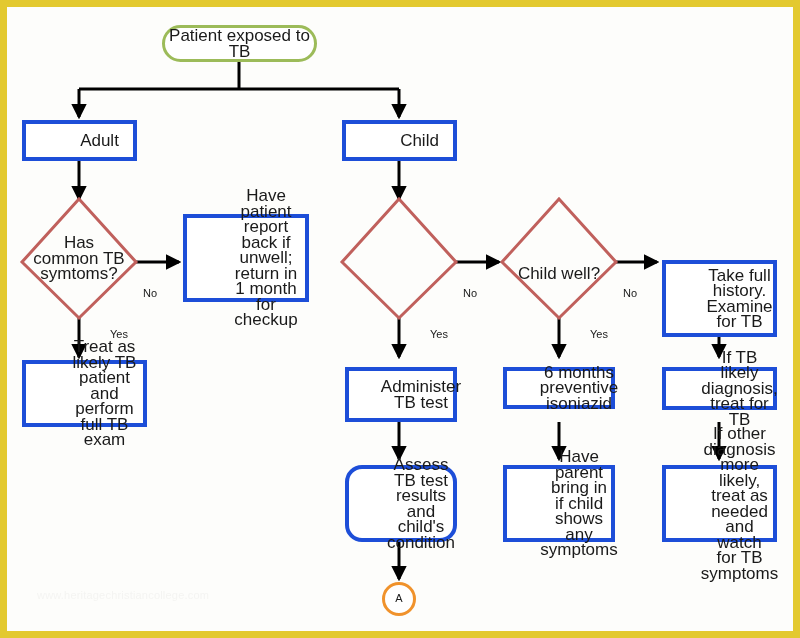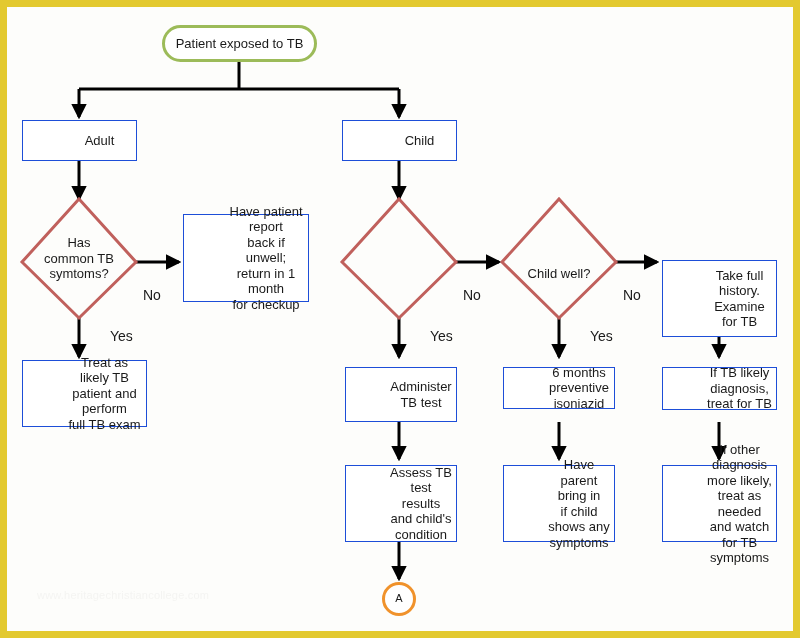--- a/index.html
+++ b/index.html
@@ -26,57 +26,57 @@
   }
   .node {
     position: absolute;
     box-sizing: border-box;
     display: flex;
     align-items: center;
     justify-content: center;
     text-align: center;
     color: #1a1a1a;
     font-family: "Liberation Sans", sans-serif;
-    font-size: 13px;
+    font-size: 17px;
     line-height: 15.5px;
     background: #ffffff;
     z-index: 3;
   }
   .node .txt {
     padding: 0 4px;
     white-space: pre-line;
   }
   .node-start {
     border: 3px solid #9cbb59;
     border-radius: 22px;
     background: #ffffff;
   }
   .node-process {
-    border: 1px solid #1d4ed8;
+    border: 4px solid #1d4ed8;
     background: #ffffff;
     padding-left: 40px;
   }
   .node-decision {
     background: transparent;
     border: none;
   }
   .node-decision .txt {
     position: relative;
     z-index: 2;
   }
   .node-connector {
     border: 3px solid #f0922b;
     border-radius: 50%;
     background: #ffffff;
     font-size: 11px;
   }
   .edge-label {
     position: absolute;
     font-family: "Liberation Sans", sans-serif;
-    font-size: 14px;
+    font-size: 11px;
     color: #1a1a1a;
     z-index: 4;
     white-space: nowrap;
   }
   .watermark {
     position: absolute;
     font-family: "Liberation Sans", sans-serif;
     font-size: 11px;
     color: #f4f4f2;
     letter-spacing: 0.2px;
@@ -186,21 +186,21 @@
   <div class="node node-process" style="left:496px; top:360px; width:112px; height:42px;">
     <span class="txt">6 months
 preventive isoniazid</span>
   </div>
 
   <div class="node node-process" style="left:655px; top:360px; width:115px; height:43px;">
     <span class="txt">If TB likely diagnosis,
 treat for TB</span>
   </div>
 
-  <div class="node node-process" style="left:338px; top:458px; width:112px; height:77px;">
+  <div class="node node-process" style="left:338px; top:458px; width:112px; height:77px;border-radius:17px;">
     <span class="txt">Assess TB test
 results and child's
 condition</span>
   </div>
 
   <div class="node node-process" style="left:496px; top:458px; width:112px; height:77px;">
     <span class="txt">Have parent bring in
 if child shows any
 symptoms</span>
   </div>

